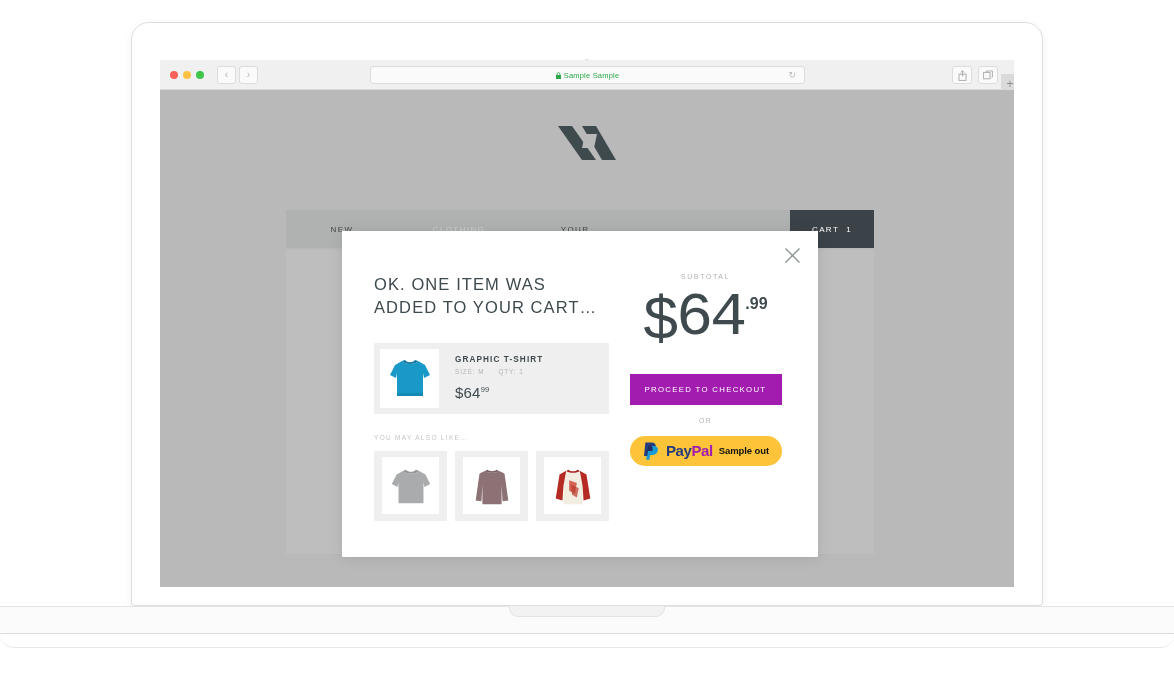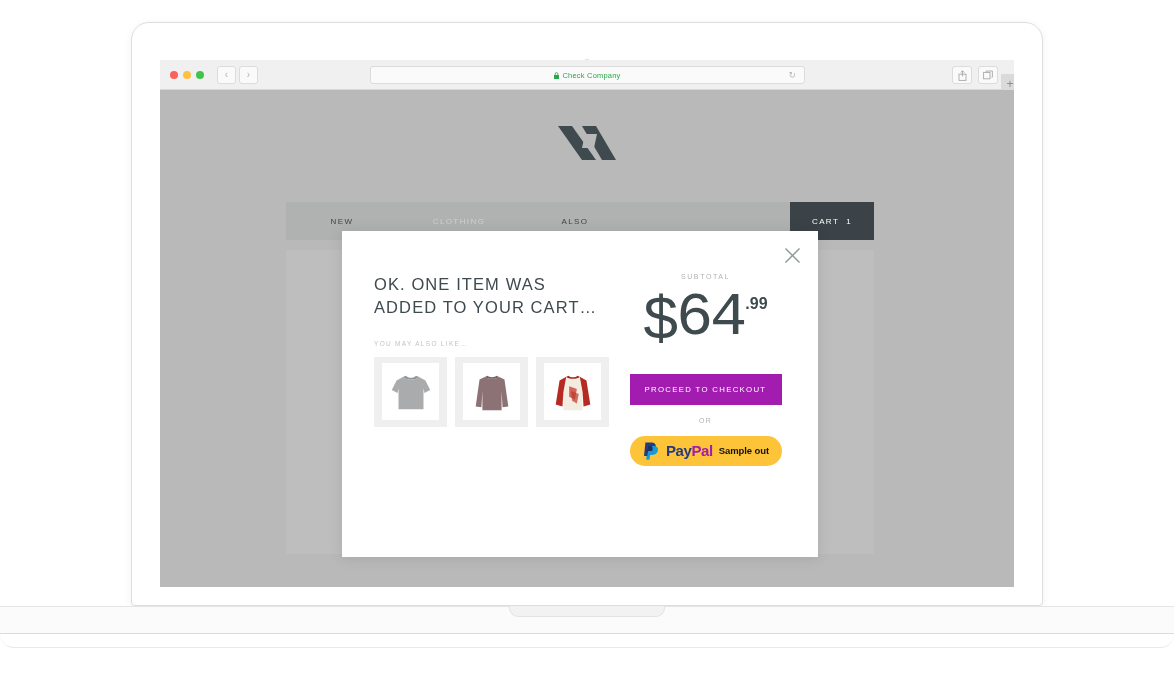--- a/index.html
+++ b/index.html
@@ -115,21 +115,21 @@
 
   
   .page { position: relative; width: 854px; height: 497px; background: #b9b9b9; }
   .logo-wrap {
     position: absolute; left: 0; top: 24px; width: 100%;
     display: flex; justify-content: center;
   }
   .logo { width: 70px; height: 48px; }
 
   .nav {
-    position: absolute; left: 126px; top: 112px;
+    position: absolute; left: 126px; top: 120px;
     width: 588px; height: 38px;
     background: #b0b2b2;
     display: flex; align-items: stretch;
   }
   .nav-item {
     display: flex; align-items: center; justify-content: center;
     font-size: 8px; letter-spacing: 1.4px; color: #3d4548;
     padding: 0 14px; white-space: nowrap;
   }
   .nav-new { width: 112px; }
@@ -283,21 +283,21 @@
         <div class="navbtn">‹</div>
         <div class="navbtn">›</div>
       </div>
 
       <div class="urlbar">
         <span class="url-text">
           <svg class="lock-ico" width="5" height="7" viewBox="0 0 5 7">
             <rect x="0" y="3" width="5" height="4" fill="#2aa84a"></rect>
             <path d="M1.2 3 V1.9 a1.3 1.3 0 0 1 2.6 0 V3" fill="none" stroke="#2aa84a" stroke-width="0.8"></path>
           </svg>
-          <span>Check Company</span>
+          <span>Sample Sample</span>
         </span>
         <span class="reload">↻</span>
       </div>
 
       <div class="right-icons">
         <div class="r-icon">
           <svg width="9" height="11" viewBox="0 0 9 11">
             <rect x="1" y="4.2" width="7" height="6.2" fill="none" stroke="#a8a8a8" stroke-width="0.9"></rect>
             <line x1="4.5" y1="0.8" x2="4.5" y2="6.4" stroke="#a8a8a8" stroke-width="0.9"></line>
             <polyline points="2.6,2.7 4.5,0.8 6.4,2.7" fill="none" stroke="#a8a8a8" stroke-width="0.9"></polyline>
@@ -320,21 +320,21 @@
           <polygon points="6,12 20,12 44,46 30,46" fill="#3f4a4e"></polygon>
           <polygon points="30,12 44,12 64,46 50,46" fill="#3f4a4e"></polygon>
           <polygon points="30,12 44,12 36,32 28,32" fill="#b9b9b9" opacity="0"></polygon>
           <polygon points="33,20 45,20 42,34 30,34" fill="#b9b9b9"></polygon>
         </svg>
       </div>
 
       <div class="nav">
         <div class="nav-item nav-new">NEW</div>
         <div class="nav-item nav-clothing">CLOTHING</div>
-        <div class="nav-item nav-sale">ALSO</div>
+        <div class="nav-item nav-sale">YOUR</div>
         <div class="nav-cart">
           <span>CART</span>
           <span>1</span>
         </div>
       </div>
 
       <div class="content-panel"></div>
 
       <div class="modal">
 
@@ -343,20 +343,40 @@
             <line x1="1.5" y1="1.5" x2="15.5" y2="15.5" stroke="#909598" stroke-width="1.4"></line>
             <line x1="15.5" y1="1.5" x2="1.5" y2="15.5" stroke="#909598" stroke-width="1.4"></line>
           </svg>
         </div>
 
         <div class="modal-inner">
 
           <div class="modal-left">
             <div class="headline">OK. ONE ITEM WAS ADDED TO YOUR CART…</div>
 
+            <div class="cart-item">
+              <div class="thumb">
+                <svg width="50" height="50" viewBox="0 0 50 50">
+                  <path d="M17 8 L10 12 L5 22 L11 25 L12 20 L12 43 L38 43 L38 20 L39 25 L45 22 L40 12 L33 8
+                           C31 12 19 12 17 8 Z" fill="#1899c8"></path>
+                  <path d="M17 8 C19 12 31 12 33 8 L30 7 C28 10 22 10 20 7 Z" fill="#1378a0"></path>
+                  <path d="M12 43 L38 43 L38 40 L12 40 Z" fill="#1688b4"></path>
+                </svg>
+              </div>
+              <div class="item-meta">
+                <div class="item-title">GRAPHIC T-SHIRT</div>
+                <div class="item-sub">
+                  <span>SIZE: M</span>
+                  <span>QTY: 1</span>
+                </div>
+                <div class="item-price">
+                  <span>$64</span><span class="cents">99</span>
+                </div>
+              </div>
+            </div>
 
             <div class="also-like">YOU MAY ALSO LIKE…</div>
 
             <div class="rec-row">
               <div class="rec-card">
                 <div class="rec-inner">
                   <svg width="48" height="48" viewBox="0 0 50 50">
                     <path d="M17 9 L10 13 L5 23 L11 26 L12 21 L12 43 L38 43 L38 21 L39 26 L45 23 L40 13 L33 9
                              C31 13 19 13 17 9 Z" fill="#a9abad"></path>
                     <path d="M17 9 C19 13 31 13 33 9 L30 8 C28 11 22 11 20 8 Z" fill="#939699"></path>

